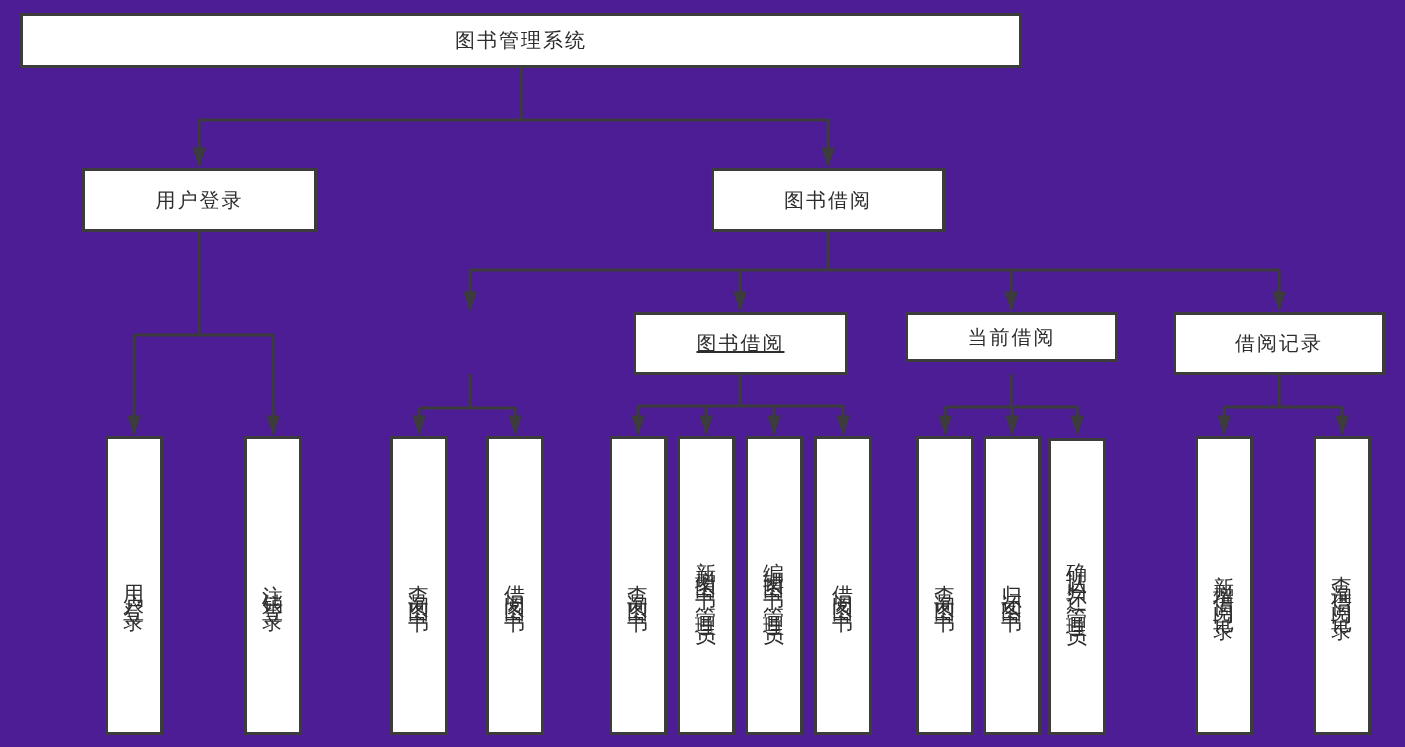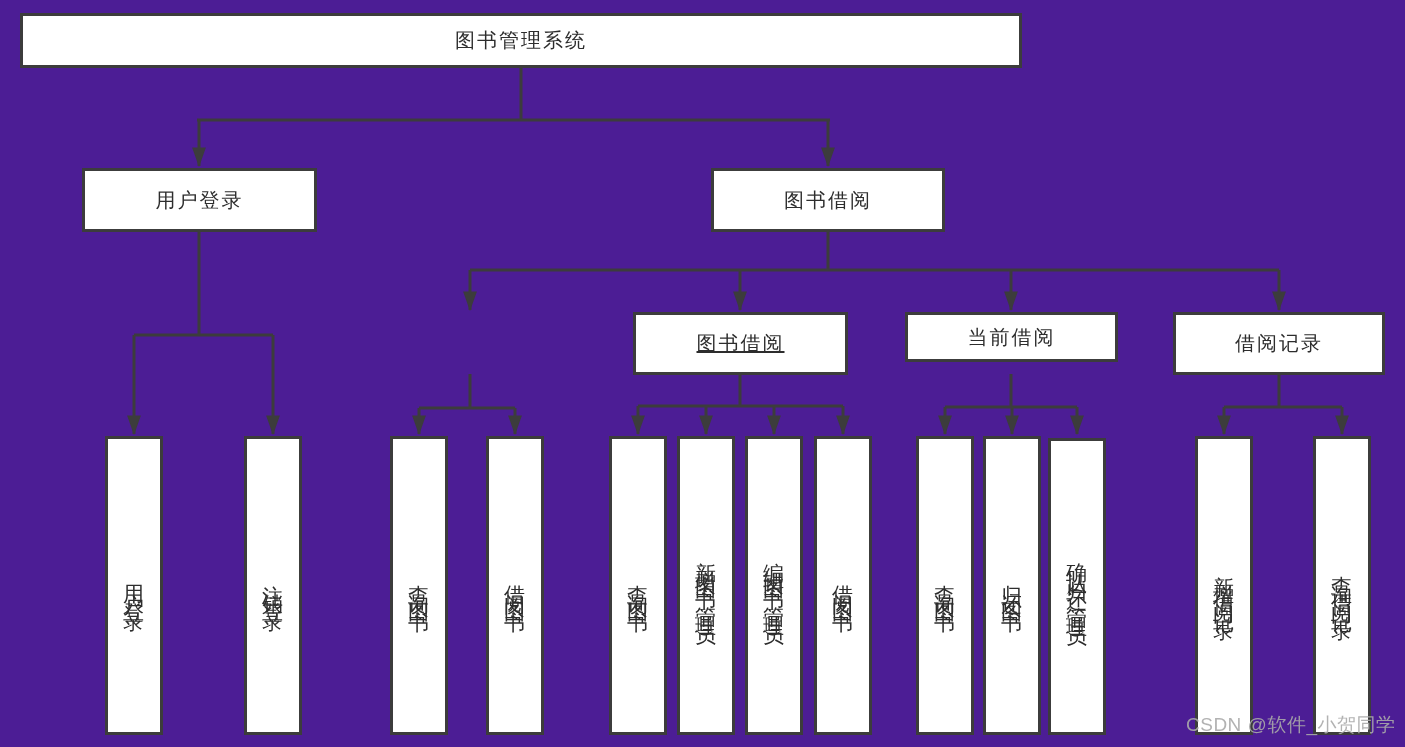--- a/index.html
+++ b/index.html
@@ -118,15 +118,14 @@
   <div class="node vbox" style="left:745px; top:436px; width:58px; height:299px;">编辑图书（管理员）</div>
   <div class="node vbox" style="left:814px; top:436px; width:58px; height:299px;">借阅图书</div>
 
   <div class="node vbox" style="left:916px; top:436px; width:58px; height:299px;">查询图书</div>
   <div class="node vbox" style="left:983px; top:436px; width:58px; height:299px;">归还图书</div>
   <div class="node vbox" style="left:1048px; top:438px; width:58px; height:297px;">确认归还（管理员）</div>
 
   <div class="node vbox" style="left:1195px; top:436px; width:58px; height:299px;">新增借阅记录</div>
   <div class="node vbox" style="left:1313px; top:436px; width:58px; height:299px;">查询借阅记录</div>
 
-  <div id="watermark">CSDN @软件_小贺同学</div>
 
 </div>
 
 </body></html>

